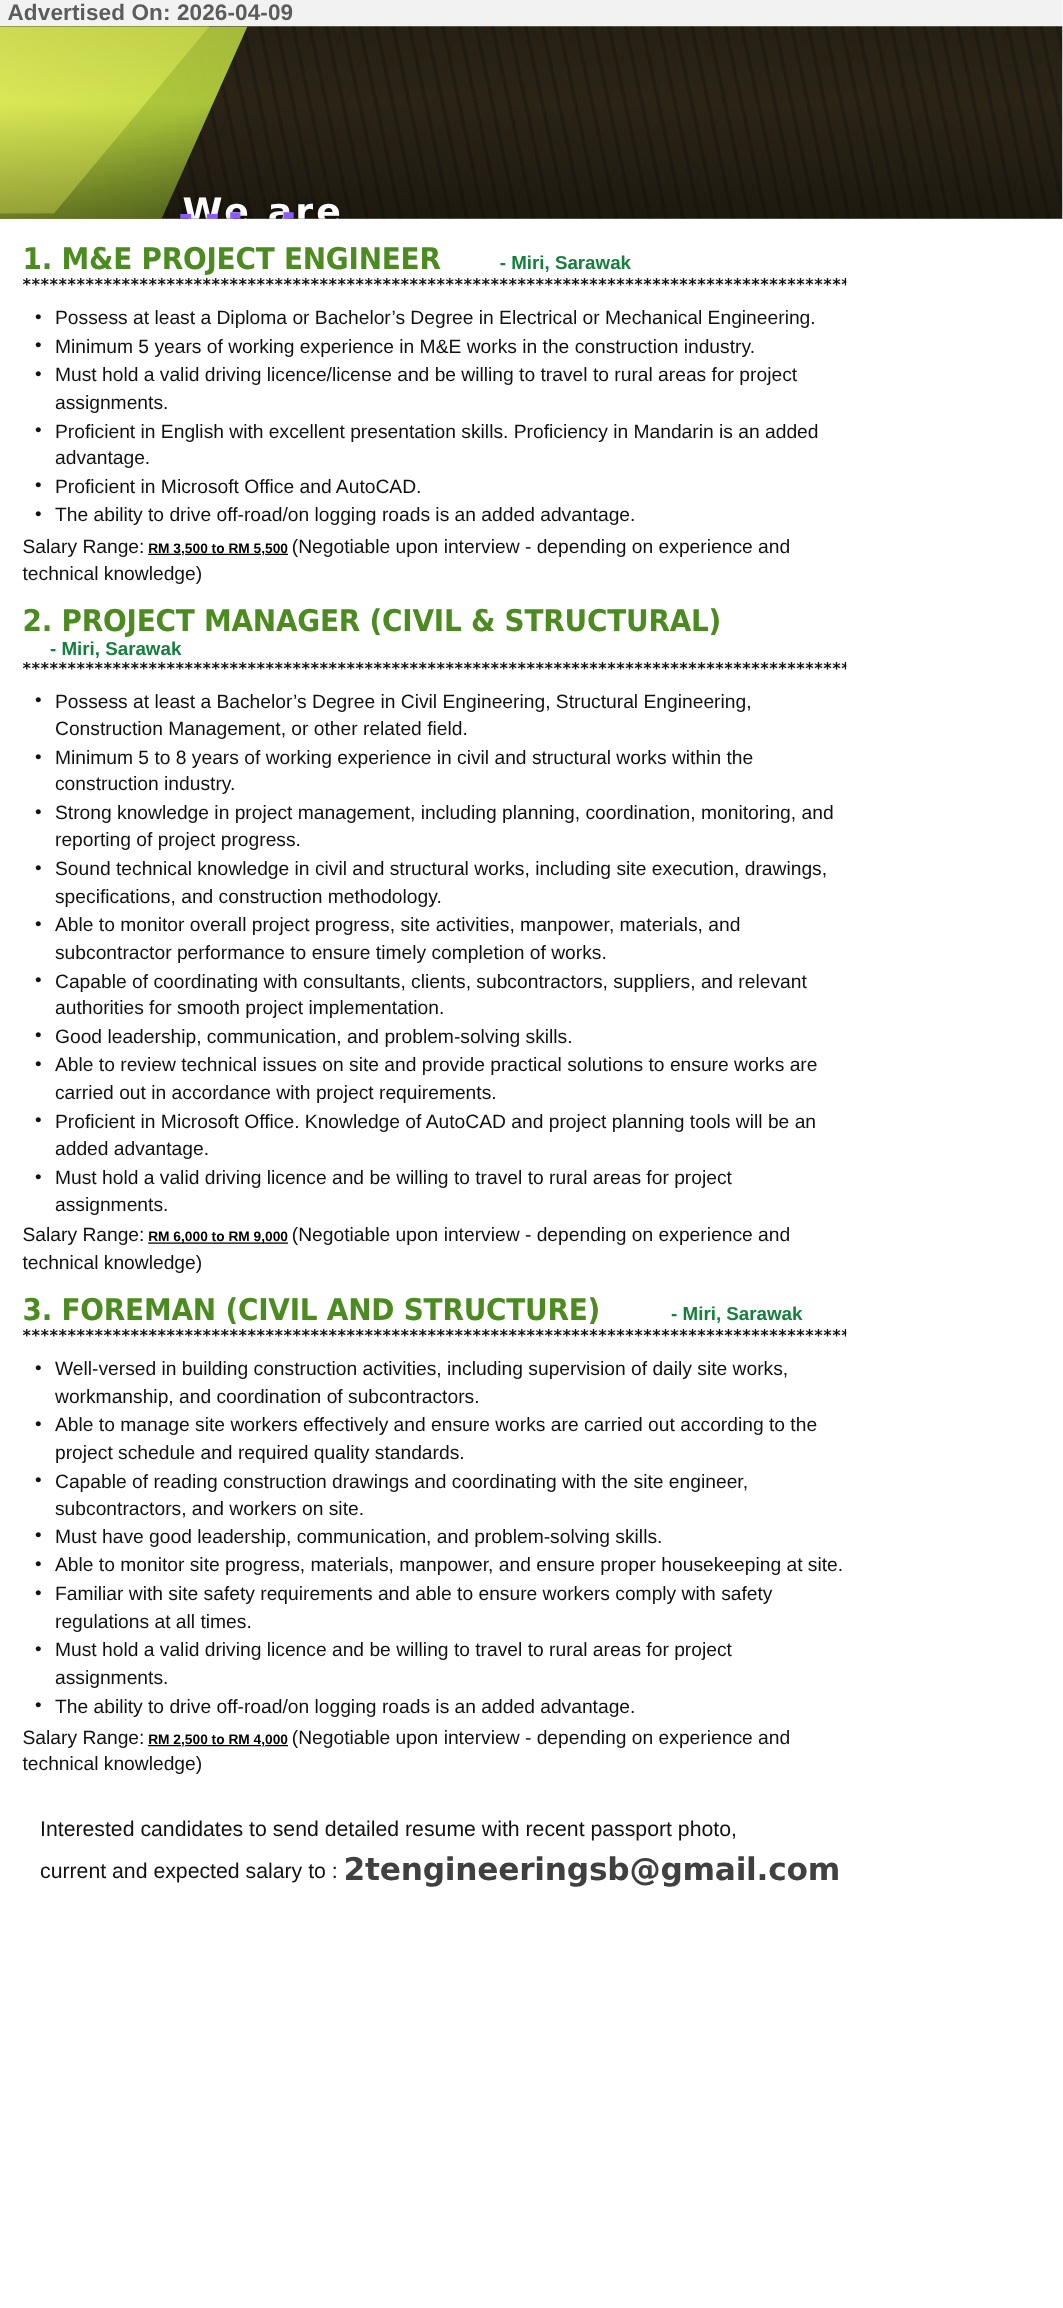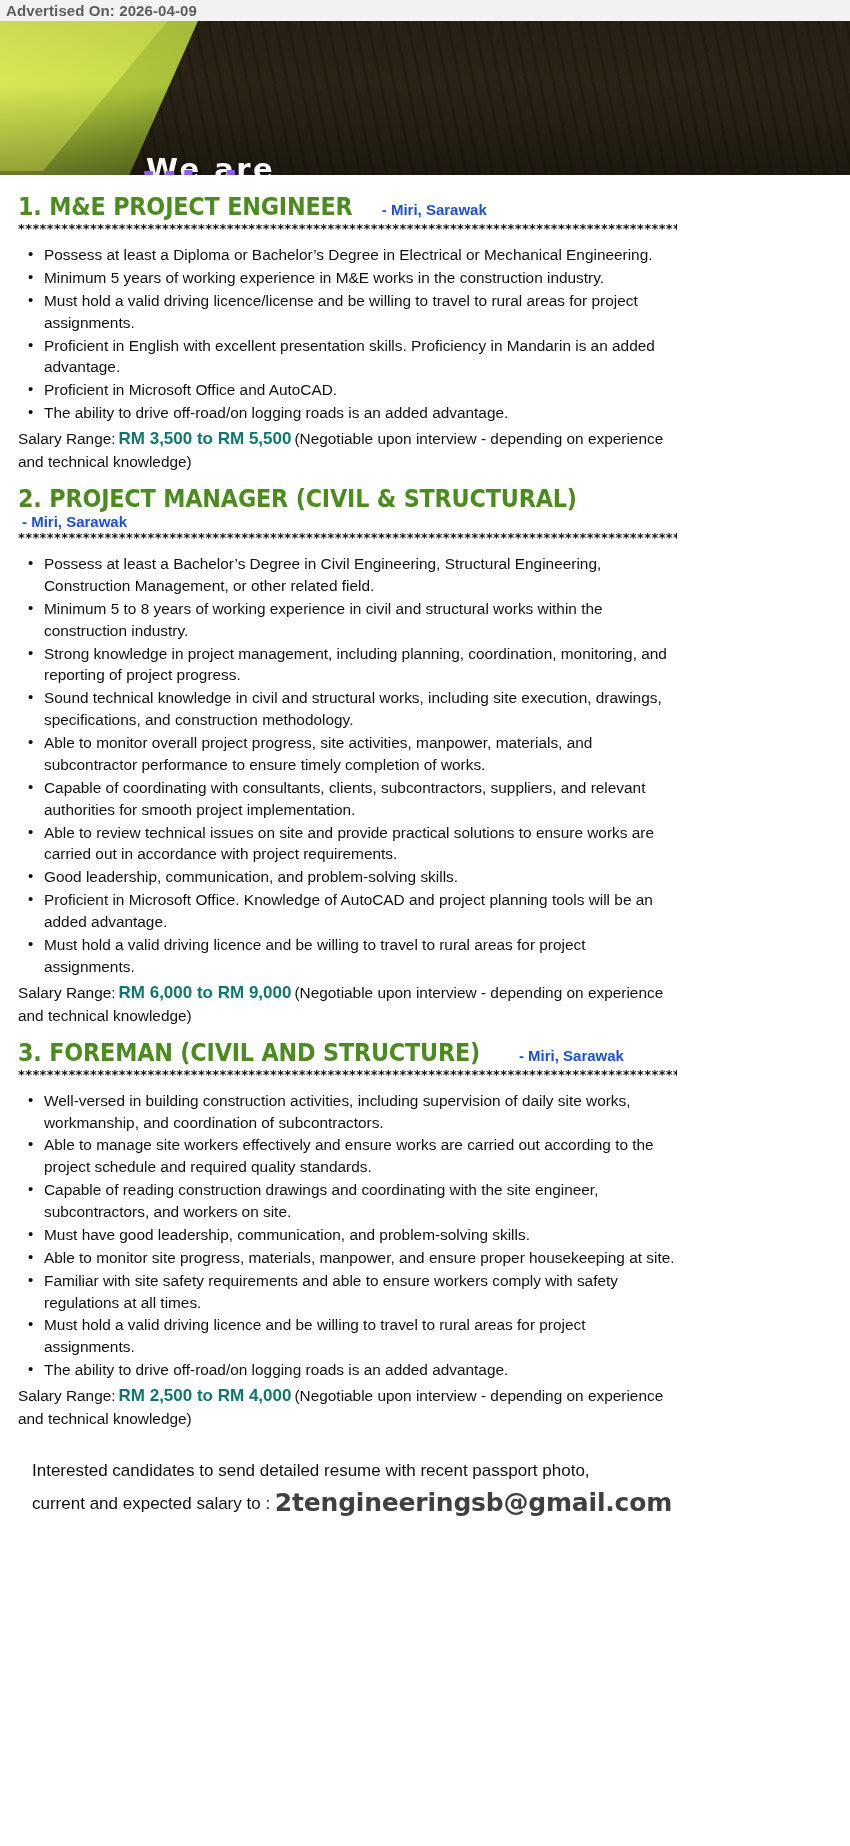--- a/index.html
+++ b/index.html
@@ -19,21 +19,21 @@
 
   
   .adbar {
     height: 21px;
     background: #f2f2f2;
     display: flex;
     align-items: center;
     padding-left: 6px;
   }
   .adbar-text {
-    font-size: 15px;
+    font-size: 18px;
     font-weight: bold;
     color: #5c5c5c;
     letter-spacing: .1px;
   }
 
   
   .hero {
     position: relative;
     height: 154px;
     width: 850px;
@@ -169,22 +169,22 @@
     color: #4b8b1f;
     letter-spacing: -.2px;
     font-family: "DejaVu Sans", sans-serif;
     transform: scaleX(.93);
     transform-origin: left bottom;
     white-space: nowrap;
   }
   .job-loc {
     font-size: 15px;
     font-weight: bold;
-    color: #1d4ed8;
-    margin-left: 4px;
+    color: #15803d;
+    margin-left: 22px;
     white-space: nowrap;
   }
   .stars {
     font-size: 13px;
     font-weight: bold;
     color: #111;
     letter-spacing: .4px;
     line-height: 1.05;
     overflow: hidden;
     white-space: nowrap;
@@ -215,24 +215,25 @@
     color: #111;
   }
 
   .salary {
     font-size: 15.4px;
     line-height: 1.42;
     color: #111111;
     margin-top: 3px;
   }
   .salary .amount {
-    color: #0f766e;
-    font-weight: bold;
-    font-size: 17px;
+    color: #000000;
+    font-weight: bold;
+    font-size: 11px;
     padding: 0 3px;
+    text-decoration: underline;
   }
 
   
   .footer {
     margin: 28px 0 0 0;
     padding: 0 18px 16px 32px;
     font-size: 17px;
     line-height: 1.5;
     color: #111111;
   }
@@ -290,22 +291,22 @@
       <span class="job-loc">- Miri, Sarawak</span>
     </div>
     <div class="stars">************************************************************************************************************************</div>
     <ul class="reqs">
       <li>Possess at least a Bachelor’s Degree in Civil Engineering, Structural Engineering, Construction Management, or other related field.</li>
       <li>Minimum 5 to 8 years of working experience in civil and structural works within the construction industry.</li>
       <li>Strong knowledge in project management, including planning, coordination, monitoring, and reporting of project progress.</li>
       <li>Sound technical knowledge in civil and structural works, including site execution, drawings, specifications, and construction methodology.</li>
       <li>Able to monitor overall project progress, site activities, manpower, materials, and subcontractor performance to ensure timely completion of works.</li>
       <li>Capable of coordinating with consultants, clients, subcontractors, suppliers, and relevant authorities for smooth project implementation.</li>
+      <li>Good leadership, communication, and problem-solving skills.</li>
       <li>Able to review technical issues on site and provide practical solutions to ensure works are carried out in accordance with project requirements.</li>
-      <li>Good leadership, communication, and problem-solving skills.</li>
       <li>Proficient in Microsoft Office. Knowledge of AutoCAD and project planning tools will be an added advantage.</li>
       <li>Must hold a valid driving licence and be willing to travel to rural areas for project assignments.</li>
     </ul>
     <div class="salary">
       <span>Salary Range:</span><span class="amount">RM 6,000 to RM 9,000</span><span>(Negotiable upon interview - depending on experience and technical knowledge)</span>
     </div>
   </div>
 
   <div class="job">
     <div class="job-head">

